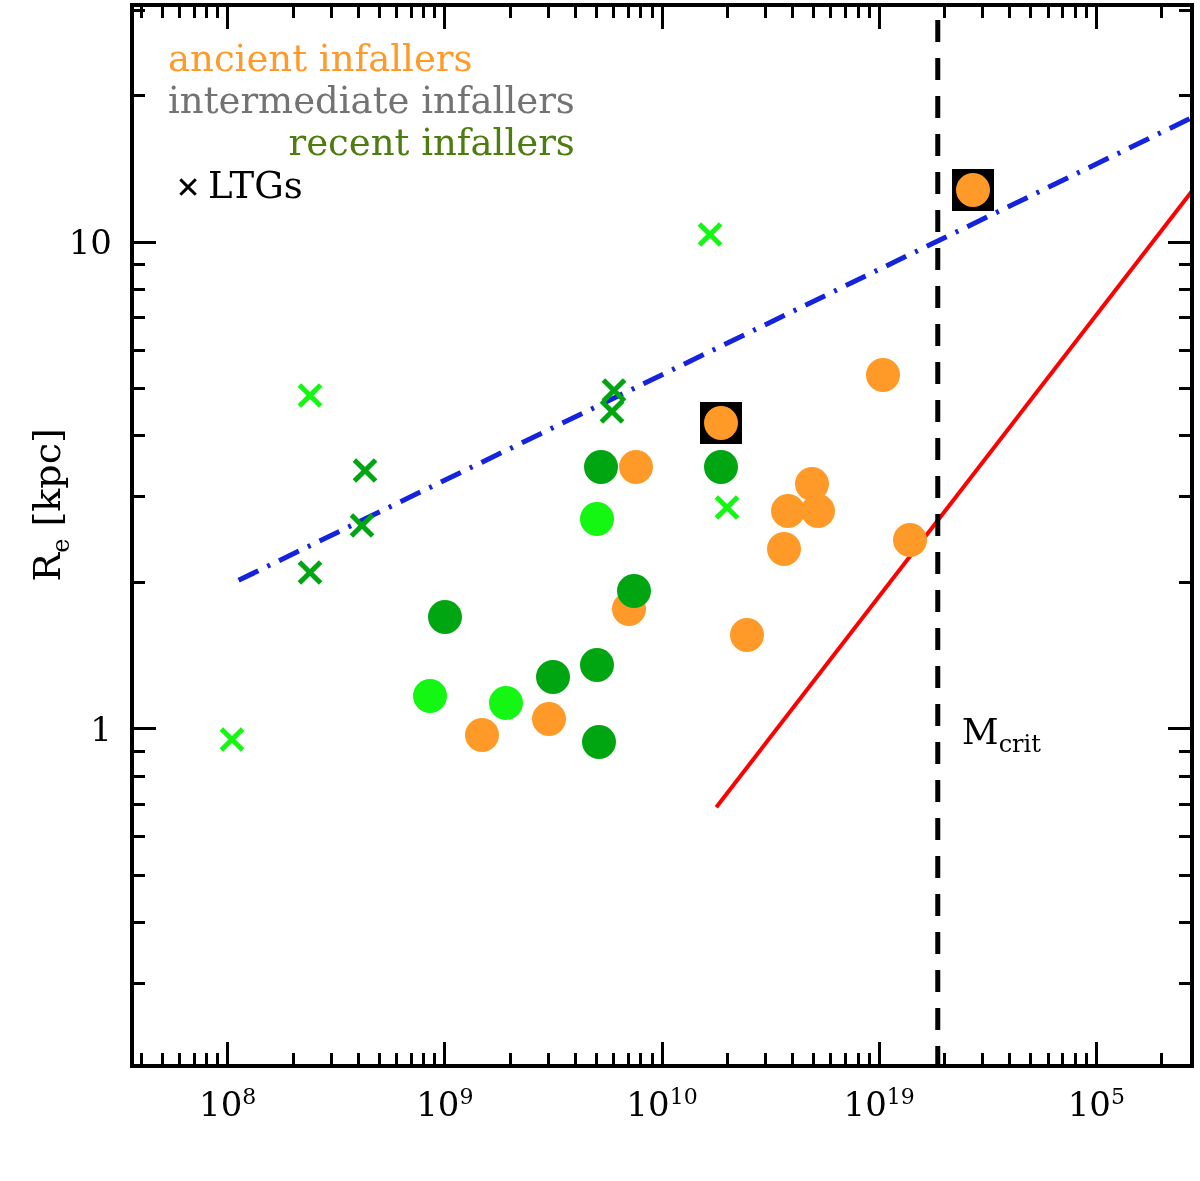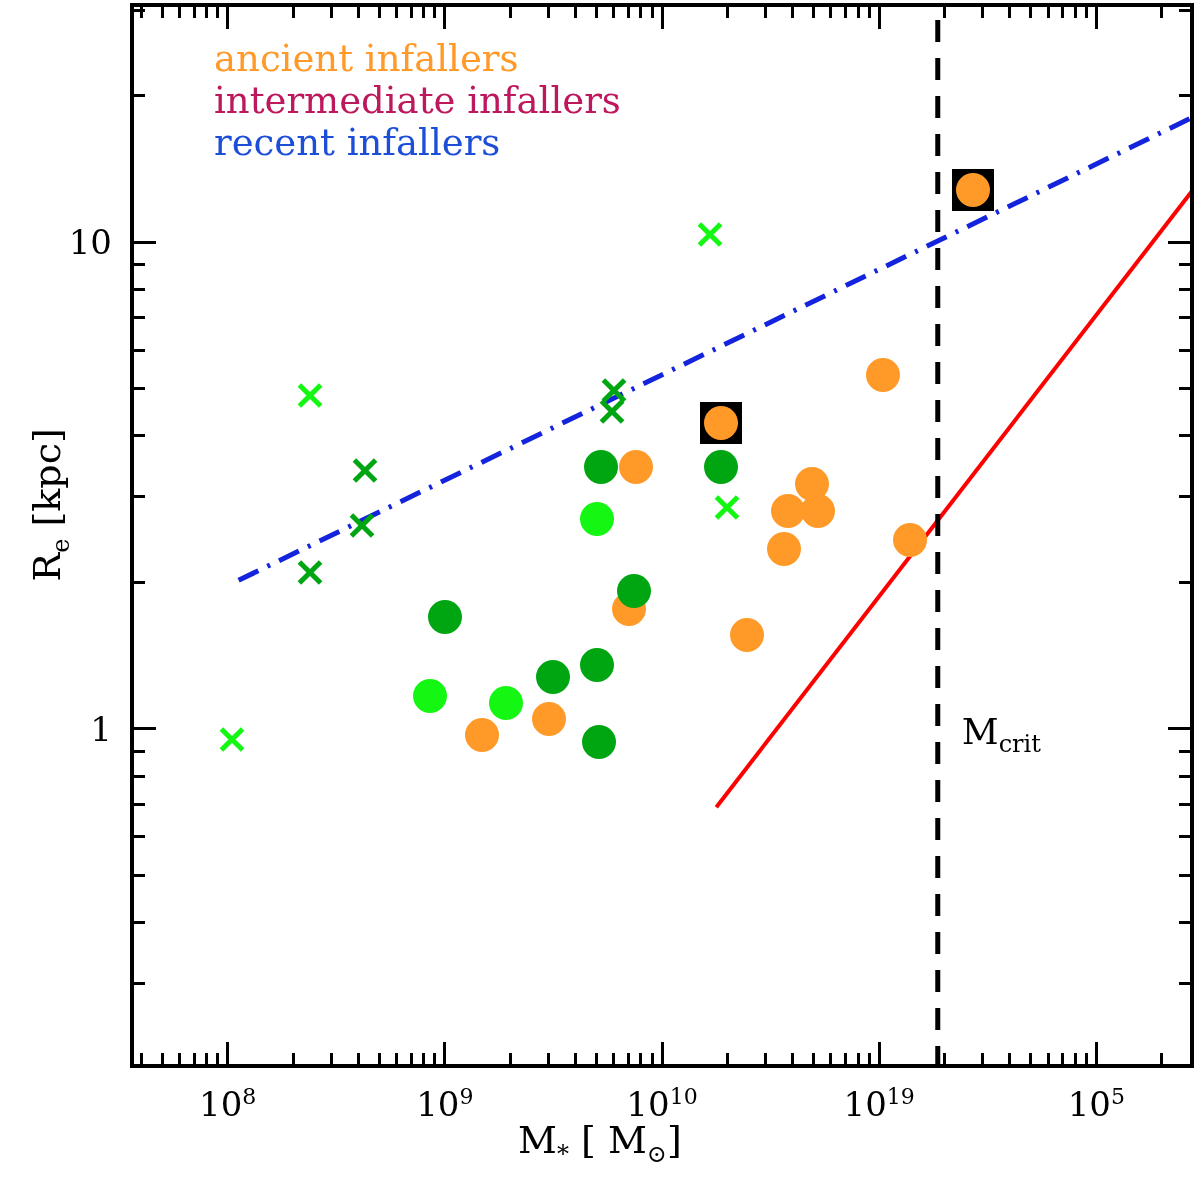--- a/index.html
+++ b/index.html
@@ -26,21 +26,21 @@
 
   
   #xtitle{position:absolute;left:0;top:1118px;width:1200px;text-align:center;
           font-size:38px;color:#000;}
   #ytitle{position:absolute;left:-150px;top:480px;width:400px;text-align:center;
           font-size:38px;color:#000;transform:rotate(-90deg);transform-origin:50% 50%;}
   .sub{font-size:24px;vertical-align:sub;}
 
   
   #legend{position:absolute;left:168px;top:38px;}
-  .lgrow{font-size:37px;line-height:1.14;white-space:nowrap;margin-left:46px;}
+  .lgrow{font-size:37px;line-height:1.14;white-space:nowrap;}
   .lgsym{display:inline-block;width:40px;text-align:center;font-size:30px;}
 
   
   .pt{position:absolute;border-radius:50%;transform:translate(-50%,-50%);}
   .xm{position:absolute;transform:translate(-50%,-50%);}
   .xm:before,.xm:after{content:"";position:absolute;left:50%;top:50%;
       width:100%;height:5px;background:currentColor;transform-origin:50% 50%;
       margin-left:-50%;margin-top:-2.5px;}
   .xm:before{transform:rotate(45deg);}
   .xm:after{transform:rotate(-45deg);}
@@ -237,27 +237,25 @@
       <div class="xlab" style="left: 879.143px; top: 1084px;"><span>10</span><sup>19</sup></div>
       <div class="xlab" style="left: 1096.29px; top: 1084px;"><span>10</span><sup>5</sup></div>
     </div>
   <div id="ylabels">
       <div class="ylab" style="left: 40px; width: 72px; top: 728.893px;">1</div>
       <div class="ylab" style="left: 40px; width: 72px; top: 242.37px;">10</div>
     </div>
 
   <div id="legend">
       <div class="lgrow" style="color: rgb(255, 154, 40);"><span>ancient infallers</span></div>
-      <div class="lgrow" style="color: #be185d;"><span>intermediate infallers</span></div>
-      <div class="lgrow" style="color: #1d4ed8;"><span>recent infallers</span></div>
+      <div class="lgrow" style="color: #737373;"><span>intermediate infallers</span></div>
+      <div class="lgrow" style="color: #4d7c0f; text-align: right;"><span>recent infallers</span></div>
+      <div class="lgrow" style="color: rgb(0, 0, 0); margin-top: 0px;"><span class="lgsym">✕</span><span>LTGs</span></div>
     </div>
 
   <div id="mcritlab" style="left: 961.771px; top: 710.624px;"><span>M</span><span class="sub">crit</span></div>
 
-  <div id="xtitle">
-    <span>M</span><span class="sub">*</span>&nbsp;<span>[</span>&nbsp;<span>M</span><span class="sub">⊙</span><span>]</span>
-  </div>
 
   <div id="ytitle">
     <span>R</span><span class="sub">e</span>&nbsp;<span>[kpc]</span>
   </div>
 
 </div>
 
 </body></html>

